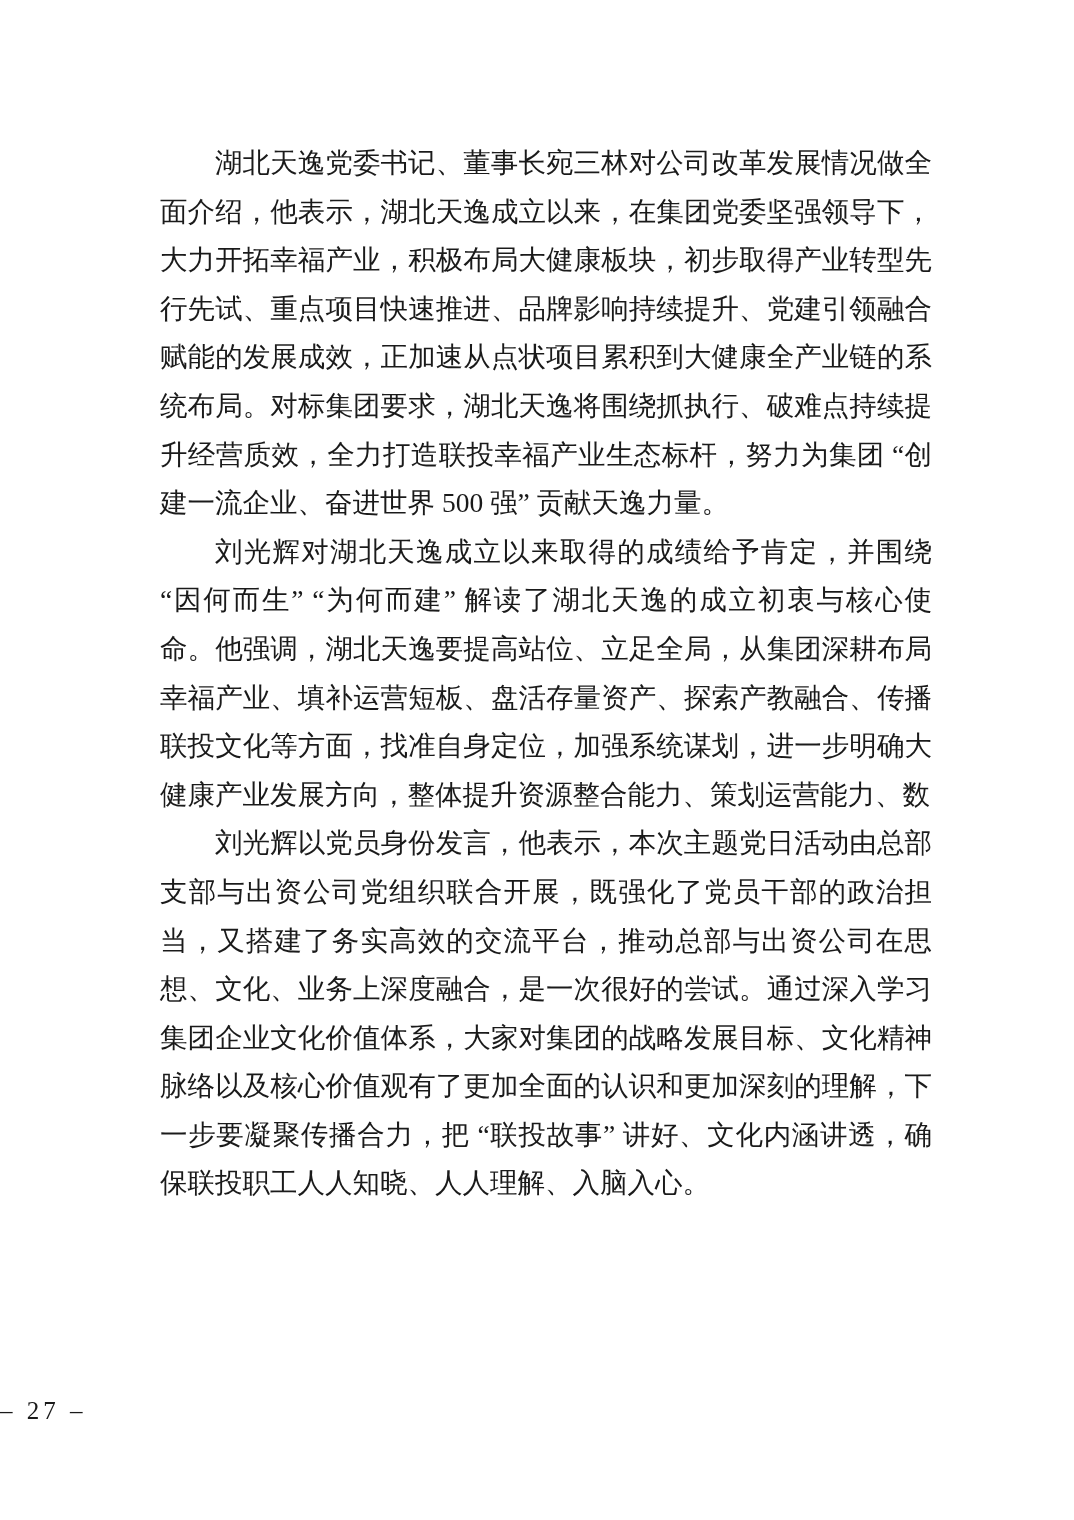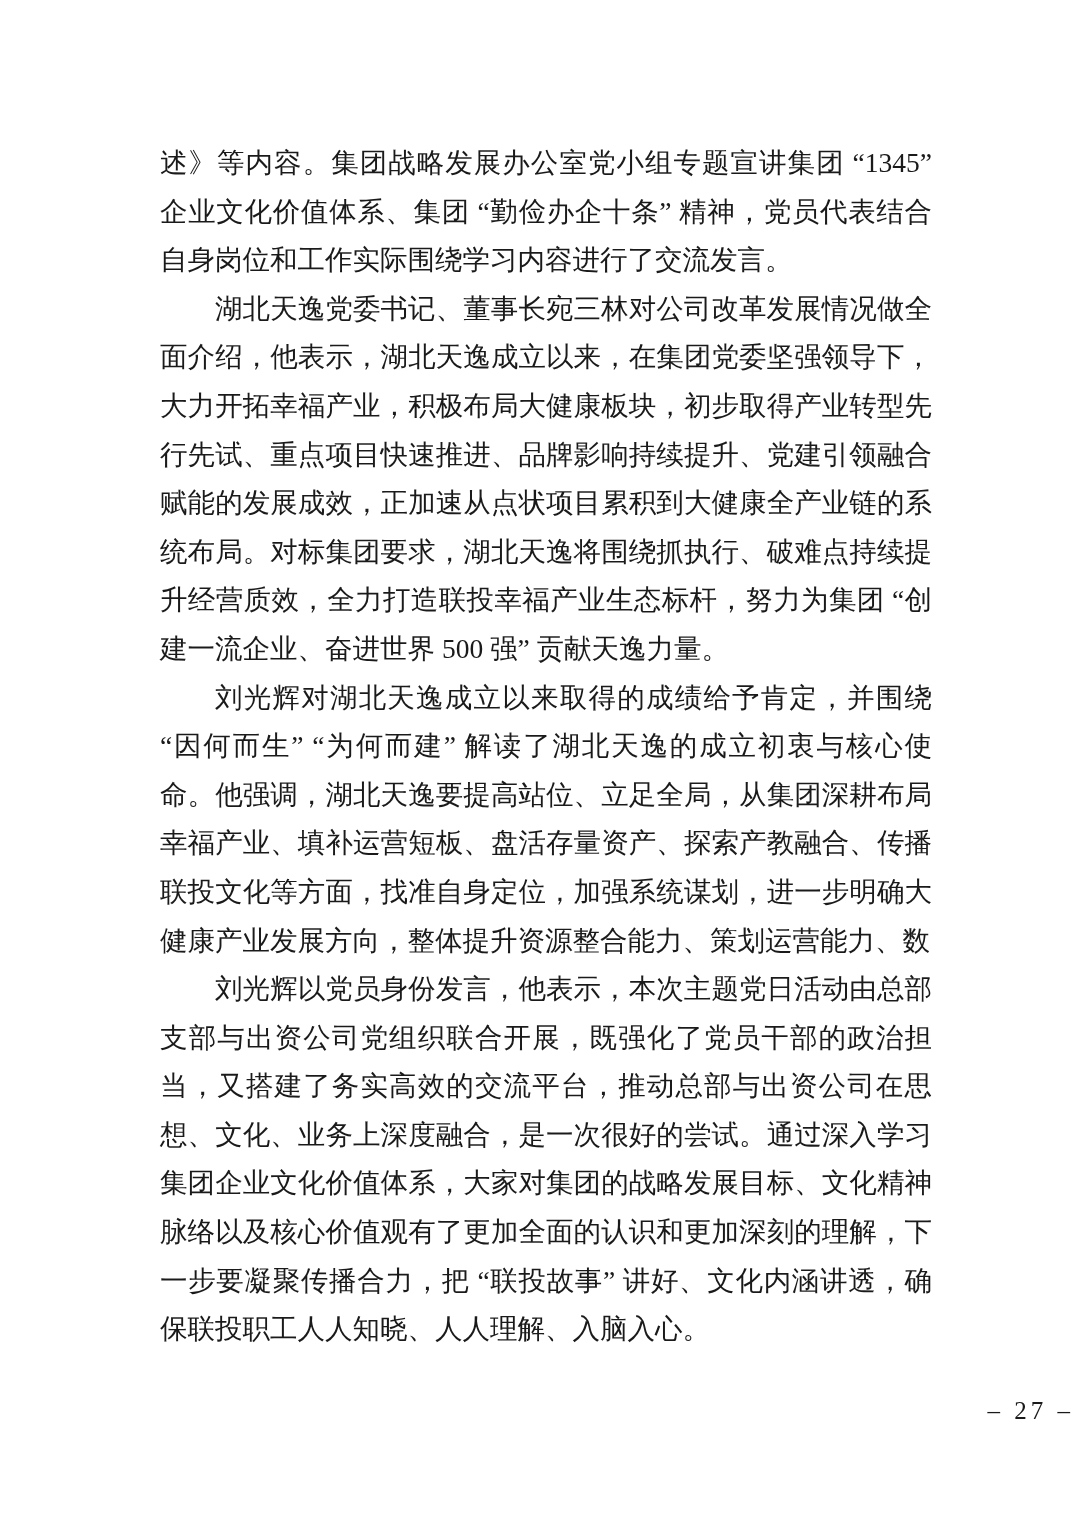--- a/index.html
+++ b/index.html
@@ -41,35 +41,34 @@
     padding: 0;
   }
   .content p.para.indent {
     text-indent: 2em;
   }
   .footer {
     position: absolute;
     left: 0;
     top: 1396px;
     width: 1074px;
-    text-align: right;
+    text-align: left;
     font-size: 25px;
     line-height: 30px;
     color: #1a1a1a;
     letter-spacing: 4px;
   }
 </style>
 </head>
 <body>
 
 <div class="page">
 
   <div class="content">
 
-  <p class="para">述》等内容。集团战略发展办公室党小组专题宣讲集团 “1345”企业文化价值体系、集团 “勤俭办企十条” 精神，党员代表结合自身岗位和工作实际围绕学习内容进行了交流发言。</p>
       <p class="para indent">湖北天逸党委书记、董事长宛三林对公司改革发展情况做全面介绍，他表示，湖北天逸成立以来，在集团党委坚强领导下，大力开拓幸福产业，积极布局大健康板块，初步取得产业转型先行先试、重点项目快速推进、品牌影响持续提升、党建引领融合赋能的发展成效，正加速从点状项目累积到大健康全产业链的系统布局。对标集团要求，湖北天逸将围绕抓执行、破难点持续提升经营质效，全力打造联投幸福产业生态标杆，努力为集团 “创建一流企业、奋进世界 500 强” 贡献天逸力量。</p>
       <p class="para indent">刘光辉对湖北天逸成立以来取得的成绩给予肯定，并围绕 “因何而生” “为何而建” 解读了湖北天逸的成立初衷与核心使命。他强调，湖北天逸要提高站位、立足全局，从集团深耕布局幸福产业、填补运营短板、盘活存量资产、探索产教融合、传播联投文化等方面，找准自身定位，加强系统谋划，进一步明确大健康产业发展方向，整体提升资源整合能力、策划运营能力、数</p>
       <p class="para indent">刘光辉以党员身份发言，他表示，本次主题党日活动由总部支部与出资公司党组织联合开展，既强化了党员干部的政治担当，又搭建了务实高效的交流平台，推动总部与出资公司在思想、文化、业务上深度融合，是一次很好的尝试。通过深入学习集团企业文化价值体系，大家对集团的战略发展目标、文化精神脉络以及核心价值观有了更加全面的认识和更加深刻的理解，下一步要凝聚传播合力，把 “联投故事” 讲好、文化内涵讲透，确保联投职工人人知晓、人人理解、入脑入心。</p>
     </div>
 
   <div class="footer">
     <span>– 27 –</span>
   </div>
 
 </div>

